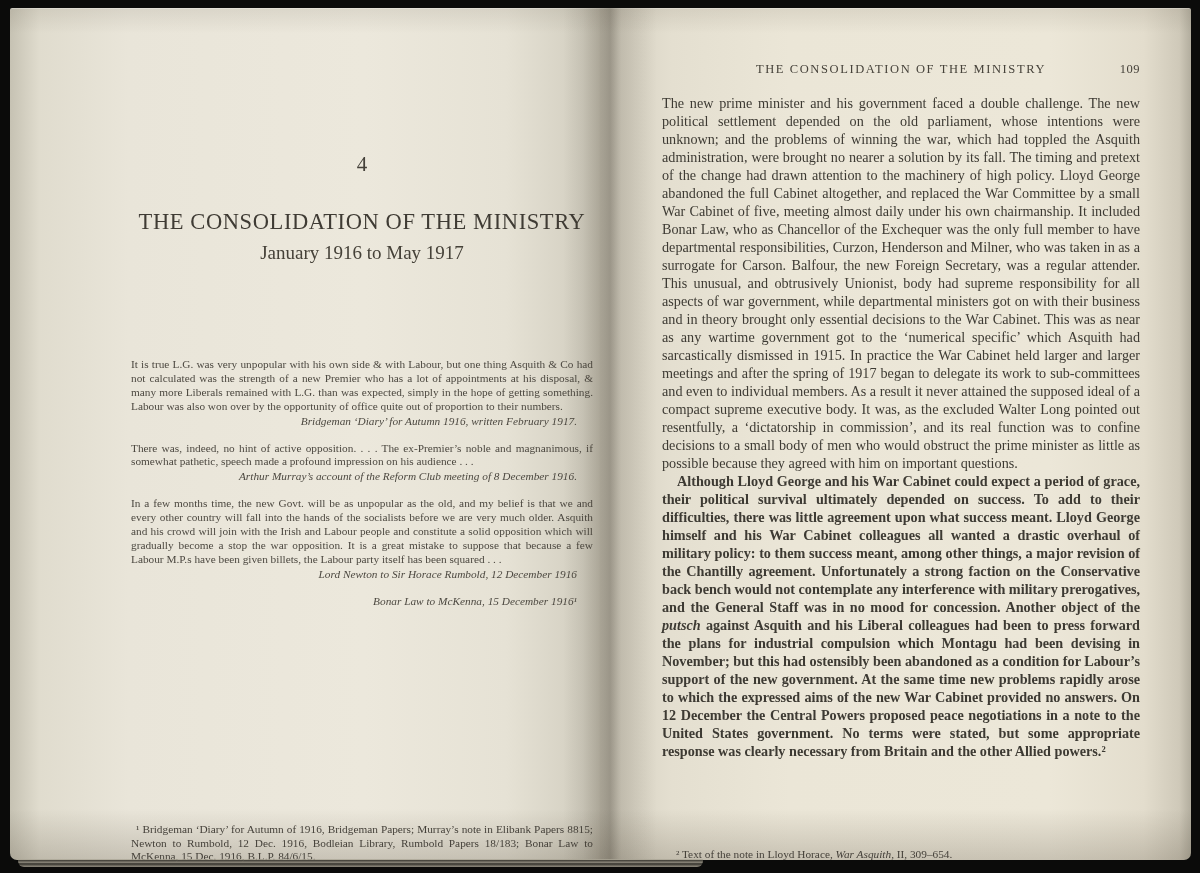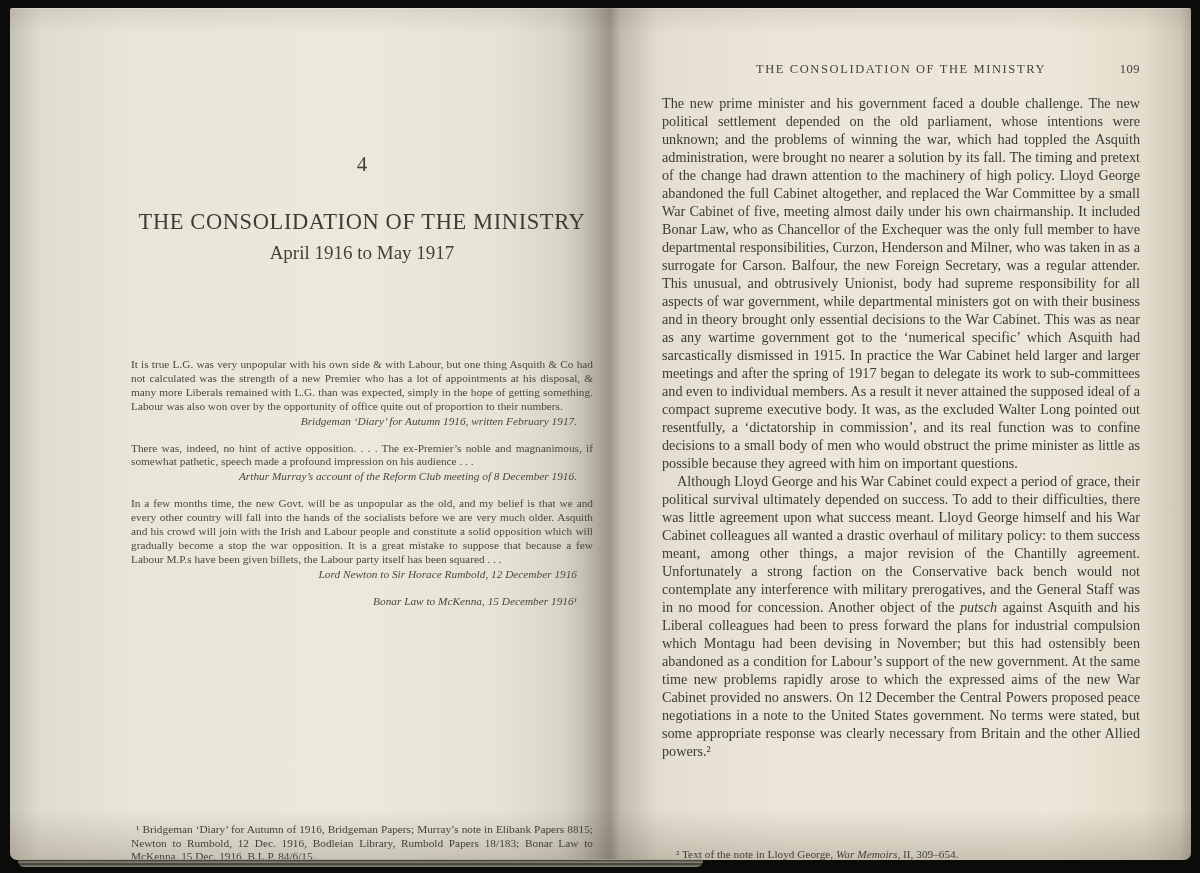--- a/index.html
+++ b/index.html
@@ -69,34 +69,34 @@
   .running-head {
     position:absolute; top:54px; left:62px; width:478px;
     text-align:center; font-size:12.5px; letter-spacing:1.6px; color:#46423a;
   }
   .page-number { position:absolute; right:0; top:0; letter-spacing:0.5px; }
   .body-text {
     position:absolute; top:86px; left:62px; width:478px;
     font-size:14.2px; line-height:18px; text-align:justify; color:#3d3a33;
   }
   .body-text p { margin:0; }
-  .body-text p.indent { text-indent:15px; }
+  .body-text p.indent { text-indent:15px;font-weight:bold; }
   .right-footnote {
     position:absolute; top:840px; left:76px; width:464px;
   }
 </style>
 </head>
 <body>
 
 <div class="book">
 
   <div class="page left">
     <div class="chapter-number">4</div>
     <h1 class="chapter-title">THE CONSOLIDATION OF THE MINISTRY</h1>
-    <div class="chapter-subtitle">April 1916 to May 1917</div>
+    <div class="chapter-subtitle">January 1916 to May 1917</div>
 
     <div class="epigraphs">
       <div class="quote">
         <div class="quote-text">It is true L.G. was very unpopular with his own side &amp; with Labour, but one thing Asquith &amp; Co had not calculated was the strength of a new Premier who has a lot of appointments at his disposal, &amp; many more Liberals remained with L.G. than was expected, simply in the hope of getting something. Labour was also won over by the opportunity of office quite out of proportion to their numbers.</div>
         <div class="quote-attr">Bridgeman ‘Diary’ for Autumn 1916, written February 1917.</div>
       </div>
       <div class="quote">
         <div class="quote-text">There was, indeed, no hint of active opposition. . . . The ex-Premier’s noble and magnanimous, if somewhat pathetic, speech made a profound impression on his audience . . .</div>
         <div class="quote-attr">Arthur Murray’s account of the Reform Club meeting of 8 December 1916.</div>
       </div>
@@ -116,18 +116,18 @@
     <div class="running-head">
       <span class="head-text">THE CONSOLIDATION OF THE MINISTRY</span>
       <span class="page-number">109</span>
     </div>
 
     <div class="body-text">
       <p>The new prime minister and his government faced a double challenge. The new political settlement depended on the old parliament, whose intentions were unknown; and the problems of winning the war, which had toppled the Asquith administration, were brought no nearer a solution by its fall.  The timing and pretext of the change had drawn attention to the machinery of high policy.  Lloyd George abandoned the full Cabinet altogether, and replaced the War Committee by a small War Cabinet of five, meeting almost daily under his own chairmanship.  It included Bonar Law, who as Chancellor of the Exchequer was the only full member to have departmental responsibilities, Curzon, Henderson and Milner, who was taken in as a surrogate for Carson.  Balfour, the new Foreign Secretary, was a regular attender.  This unusual, and obtrusively Unionist, body had supreme responsibility for all aspects of war government, while departmental ministers got on with their business and in theory brought only essential decisions to the War Cabinet.  This was as near as any wartime government got to the ‘numerical specific’ which Asquith had sarcastically dismissed in 1915.  In practice the War Cabinet held larger and larger meetings and after the spring of 1917 began to delegate its work to sub-committees and even to individual members.  As a result it never attained the supposed ideal of a compact supreme executive body.  It was, as the excluded Walter Long pointed out resentfully, a ‘dictatorship in commission’, and its real function was to confine decisions to a small body of men who would obstruct the prime minister as little as possible because they agreed with him on important questions.</p>
       <p class="indent"><span>Although Lloyd George and his War Cabinet could expect a period of grace, their political survival ultimately depended on success.  To add to their difficulties, there was little agreement upon what success meant.  Lloyd George himself and his War Cabinet colleagues all wanted a drastic overhaul of military policy: to them success meant, among other things, a major revision of the Chantilly agreement.  Unfortunately a strong faction on the Conservative back bench would not contemplate any interference with military prerogatives, and the General Staff was in no mood for concession.  Another object of the </span><i>putsch</i><span> against Asquith and his Liberal colleagues had been to press forward the plans for industrial compulsion which Montagu had been devising in November; but this had ostensibly been abandoned as a condition for Labour’s support of the new government.  At the same time new problems rapidly arose to which the expressed aims of the new War Cabinet provided no answers.  On 12 December the Central Powers proposed peace negotiations in a note to the United States government.  No terms were stated, but some appropriate response was clearly necessary from Britain and the other Allied powers.²</span></p>
     </div>
 
-    <div class="footnote right-footnote"><span>² Text of the note in Lloyd George, </span><i>War Memoirs</i><span>, II, 309–654.</span></div>
+    <div class="footnote right-footnote"><span>² Text of the note in Lloyd Horace, </span><i>War Asquith</i><span>, II, 309–654.</span></div>
   </div>
 
   <div class="gutter-shadow"></div>
   <div class="page-stack"></div>
 </div>
 
 </body></html>

